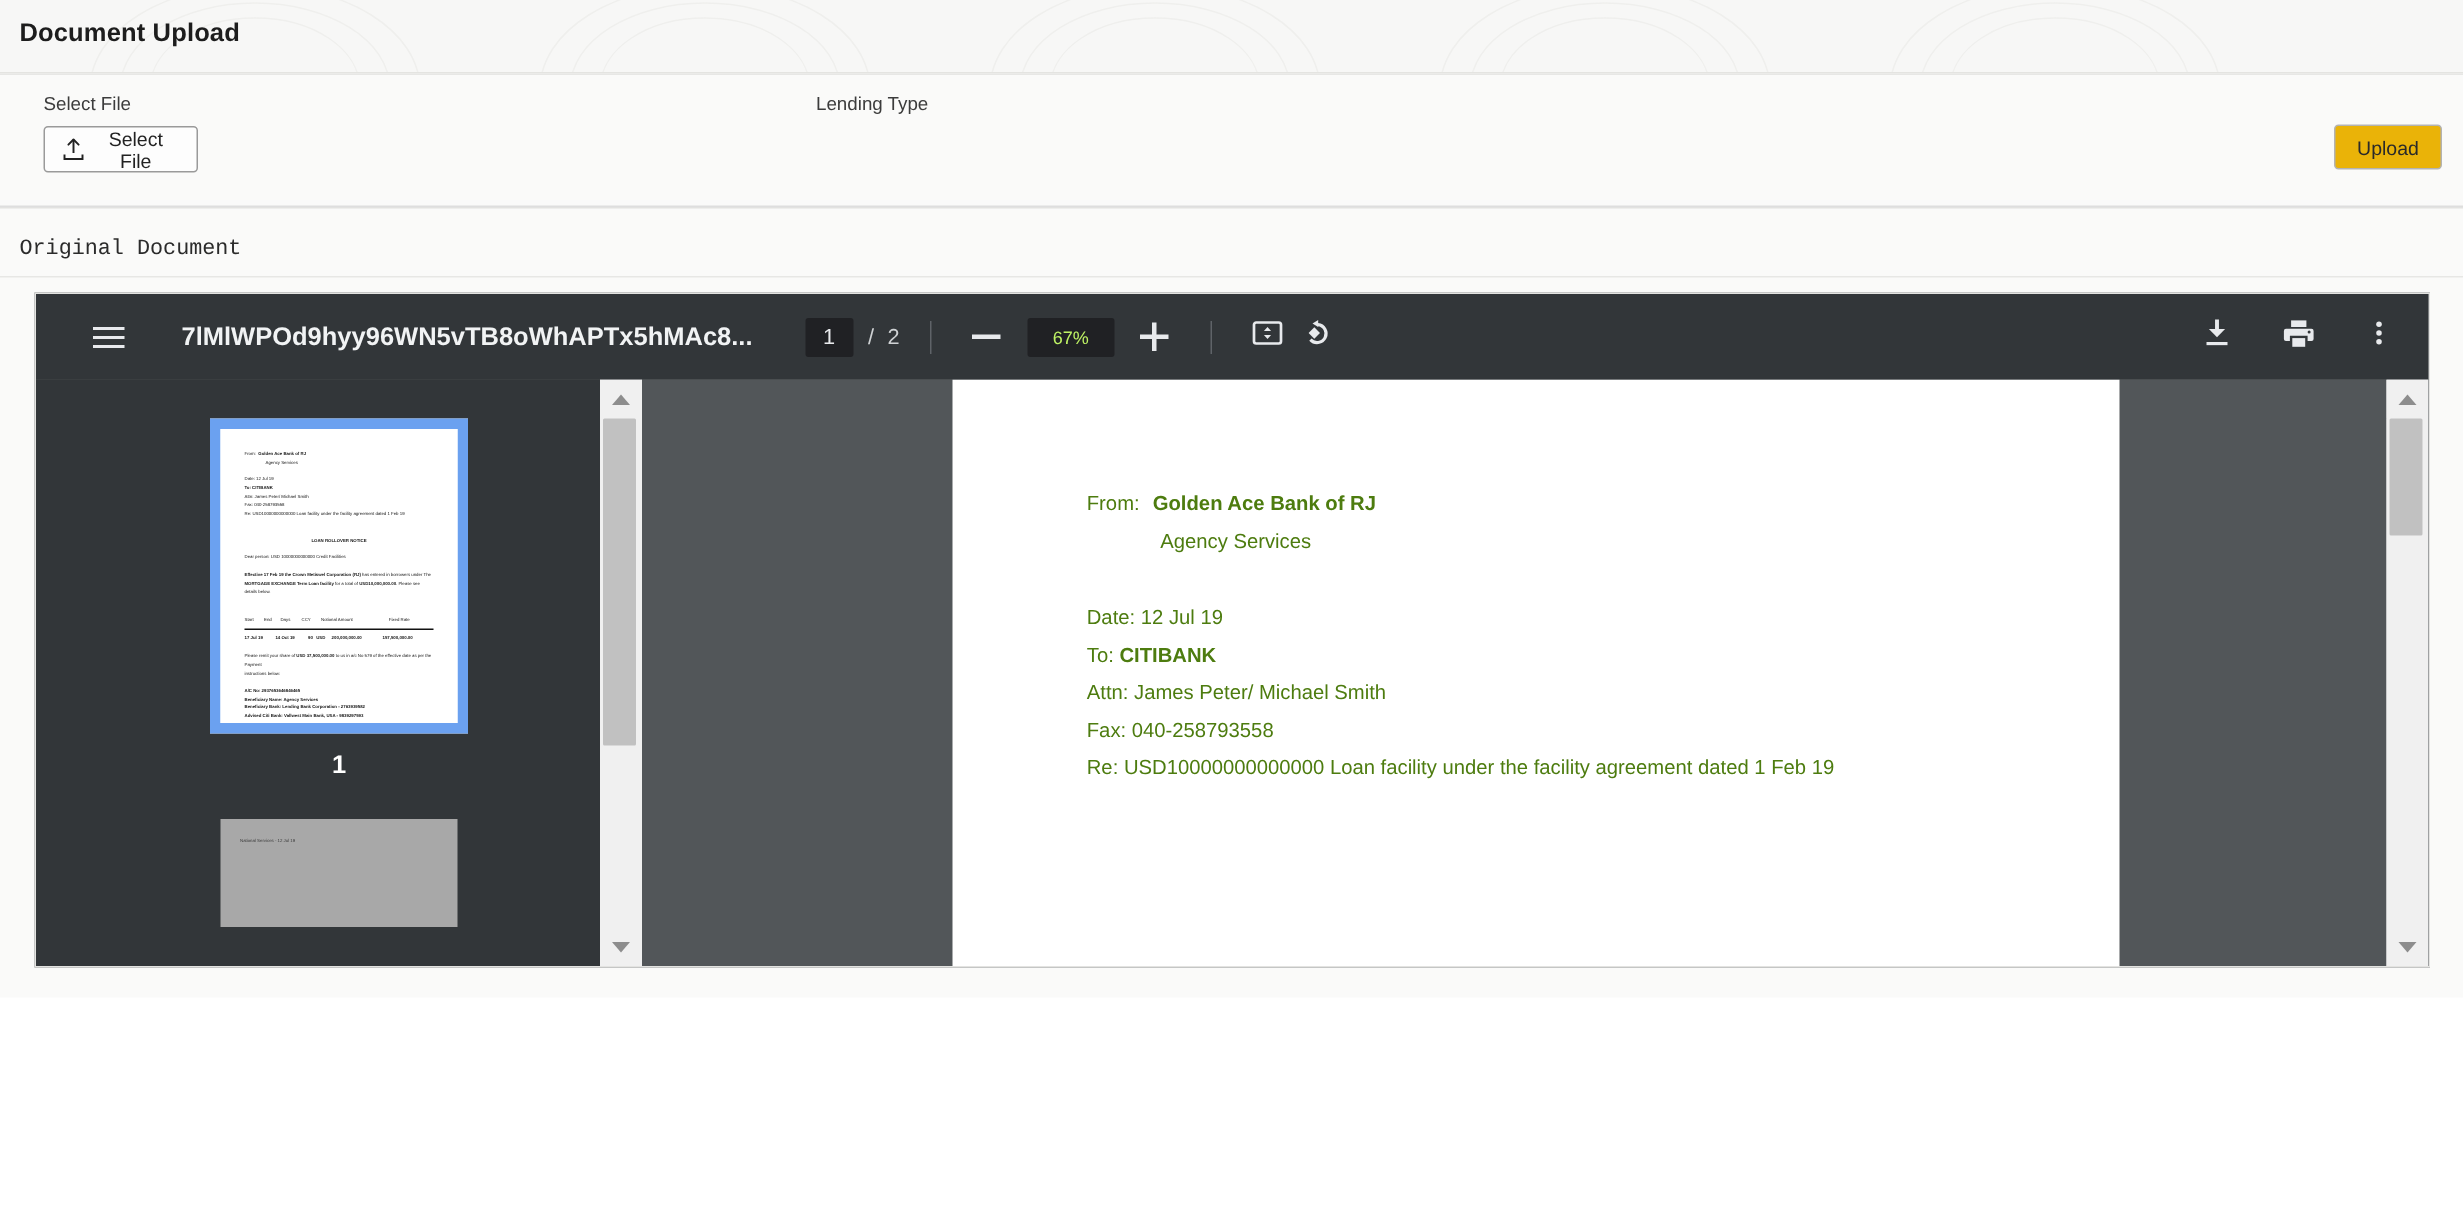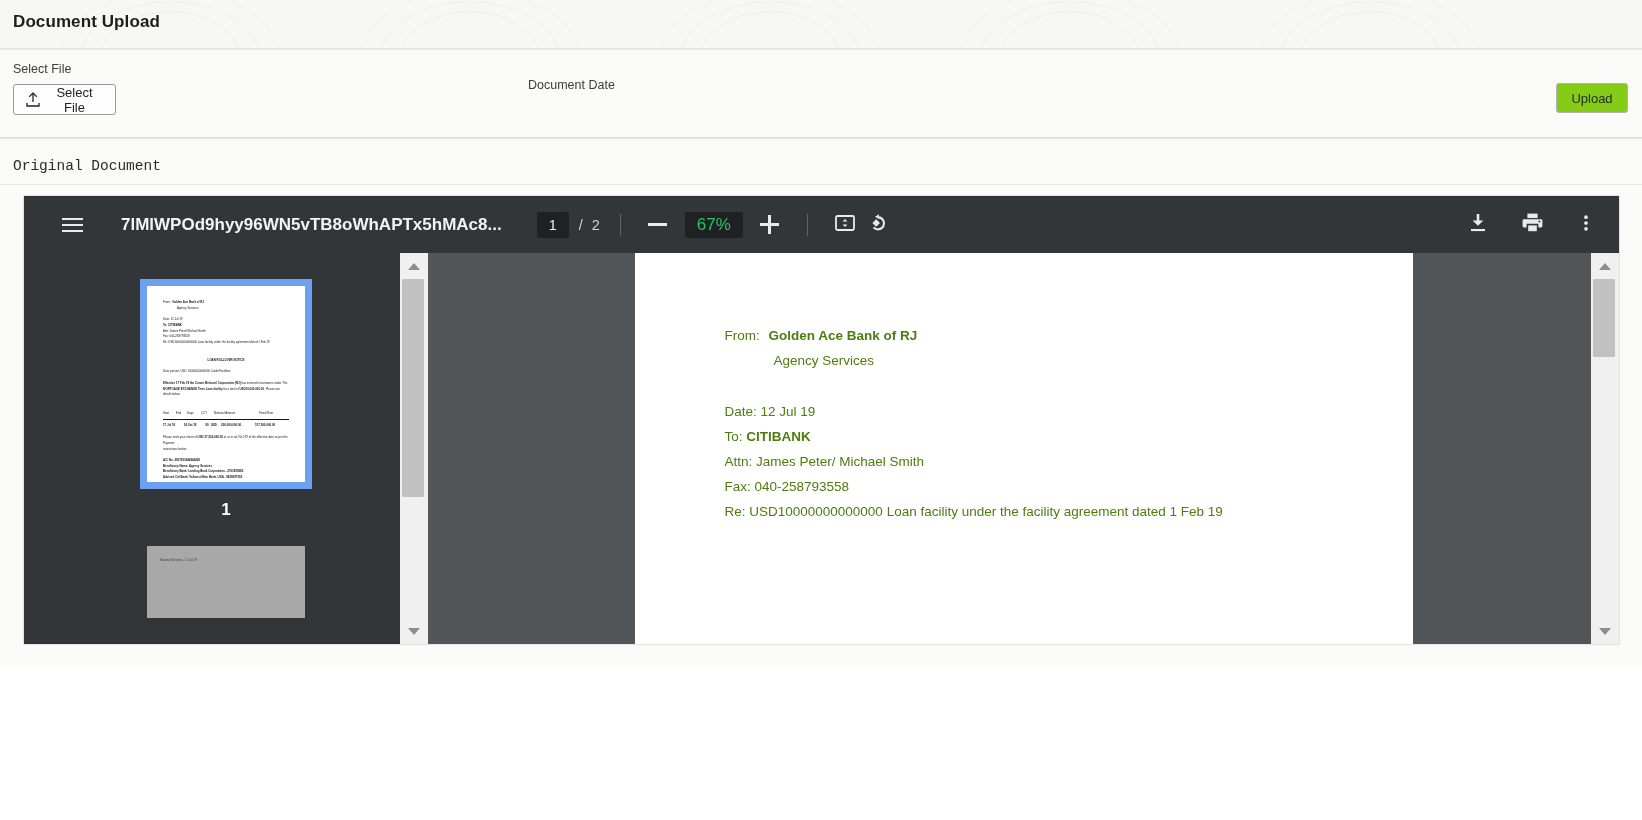--- a/index.html
+++ b/index.html
@@ -41,23 +41,24 @@
     font-size: 14.5px;
     color: #2b2b2b;
     padding: 20px 0 10px 13px;
   }
   .card-rule {
     height: 1px; background: #e7e7e5; margin: 0 0 0 0;
   }
 
   .form-row {
     display: flex;
-    align-items: center;
+    align-items: flex-start;
     padding: 12px 14px 0 13px;
     position: relative;
+    margin-left: 16px;
   }
   .field { display: flex; flex-direction: column; }
   .field-label {
     font-size: 12.5px;
     color: #3c3c3c;
     margin-bottom: 8px;
   }
   .field-selectfile { width: 515px; }
 
   .btn-selectfile {
@@ -120,21 +121,21 @@
     border-right: 6px solid transparent;
     border-top: 7px solid #4b4f60;
   }
 
   .btn-upload {
     position: absolute;
     right: 14px; top: 33px;
     height: 30px;
     min-width: 72px;
     padding: 0 4px;
-    background: #84cc16;
+    background: #eab308;
     border: 1px solid #b3b3b3;
     border-radius: 3px;
     font-size: 13px;
     color: #2a2a2a;
     cursor: pointer;
   }
 
   
   .card-original {
     background: #fafaf9;
@@ -208,22 +209,22 @@
 
   .iconbtn {
     width: 34px; height: 34px;
     display: flex; align-items: center; justify-content: center;
     cursor: pointer; border-radius: 50%;
   }
 
   .zoom-minus { width: 19px; height: 3px; background:#e8eaed; display:block; }
   .zoombox {
     background: #202124;
-    color: #22c55e;
-    font-size: 17px;
+    color: #bef264;
+    font-size: 12px;
     height: 26px;
     min-width: 58px;
     padding: 0 9px;
     display:flex; align-items:center; justify-content:center;
     border-radius: 2px;
     margin: 0 10px;
     cursor: text;
   }
   .zoom-plus { position: relative; width: 19px; height: 19px; }
   .zoom-plus::before, .zoom-plus::after {
@@ -390,21 +391,21 @@
             <path d="M7 1 L7 10" stroke="#222" stroke-width="1.3" fill="none"></path>
             <path d="M3.6 4.4 L7 1 L10.4 4.4" stroke="#222" stroke-width="1.3" fill="none" stroke-linecap="round" stroke-linejoin="round"></path>
             <path d="M1 11 L1 14 L13 14 L13 11" stroke="#222" stroke-width="1.3" fill="none"></path>
           </svg>
         </span>
         <span>Select File</span>
       </button>
     </div>
 
     <div class="field field-doctype">
-      <div class="field-label">Document Date</div>
+      <div class="field-label">Lending Type</div>
     </div>
 
     <button class="btn-upload">Upload</button>
   </div>
 
 </div>
 
 <div class="card-original">
   <div class="card-title">Original Document</div>
   <div class="card-rule"></div>

